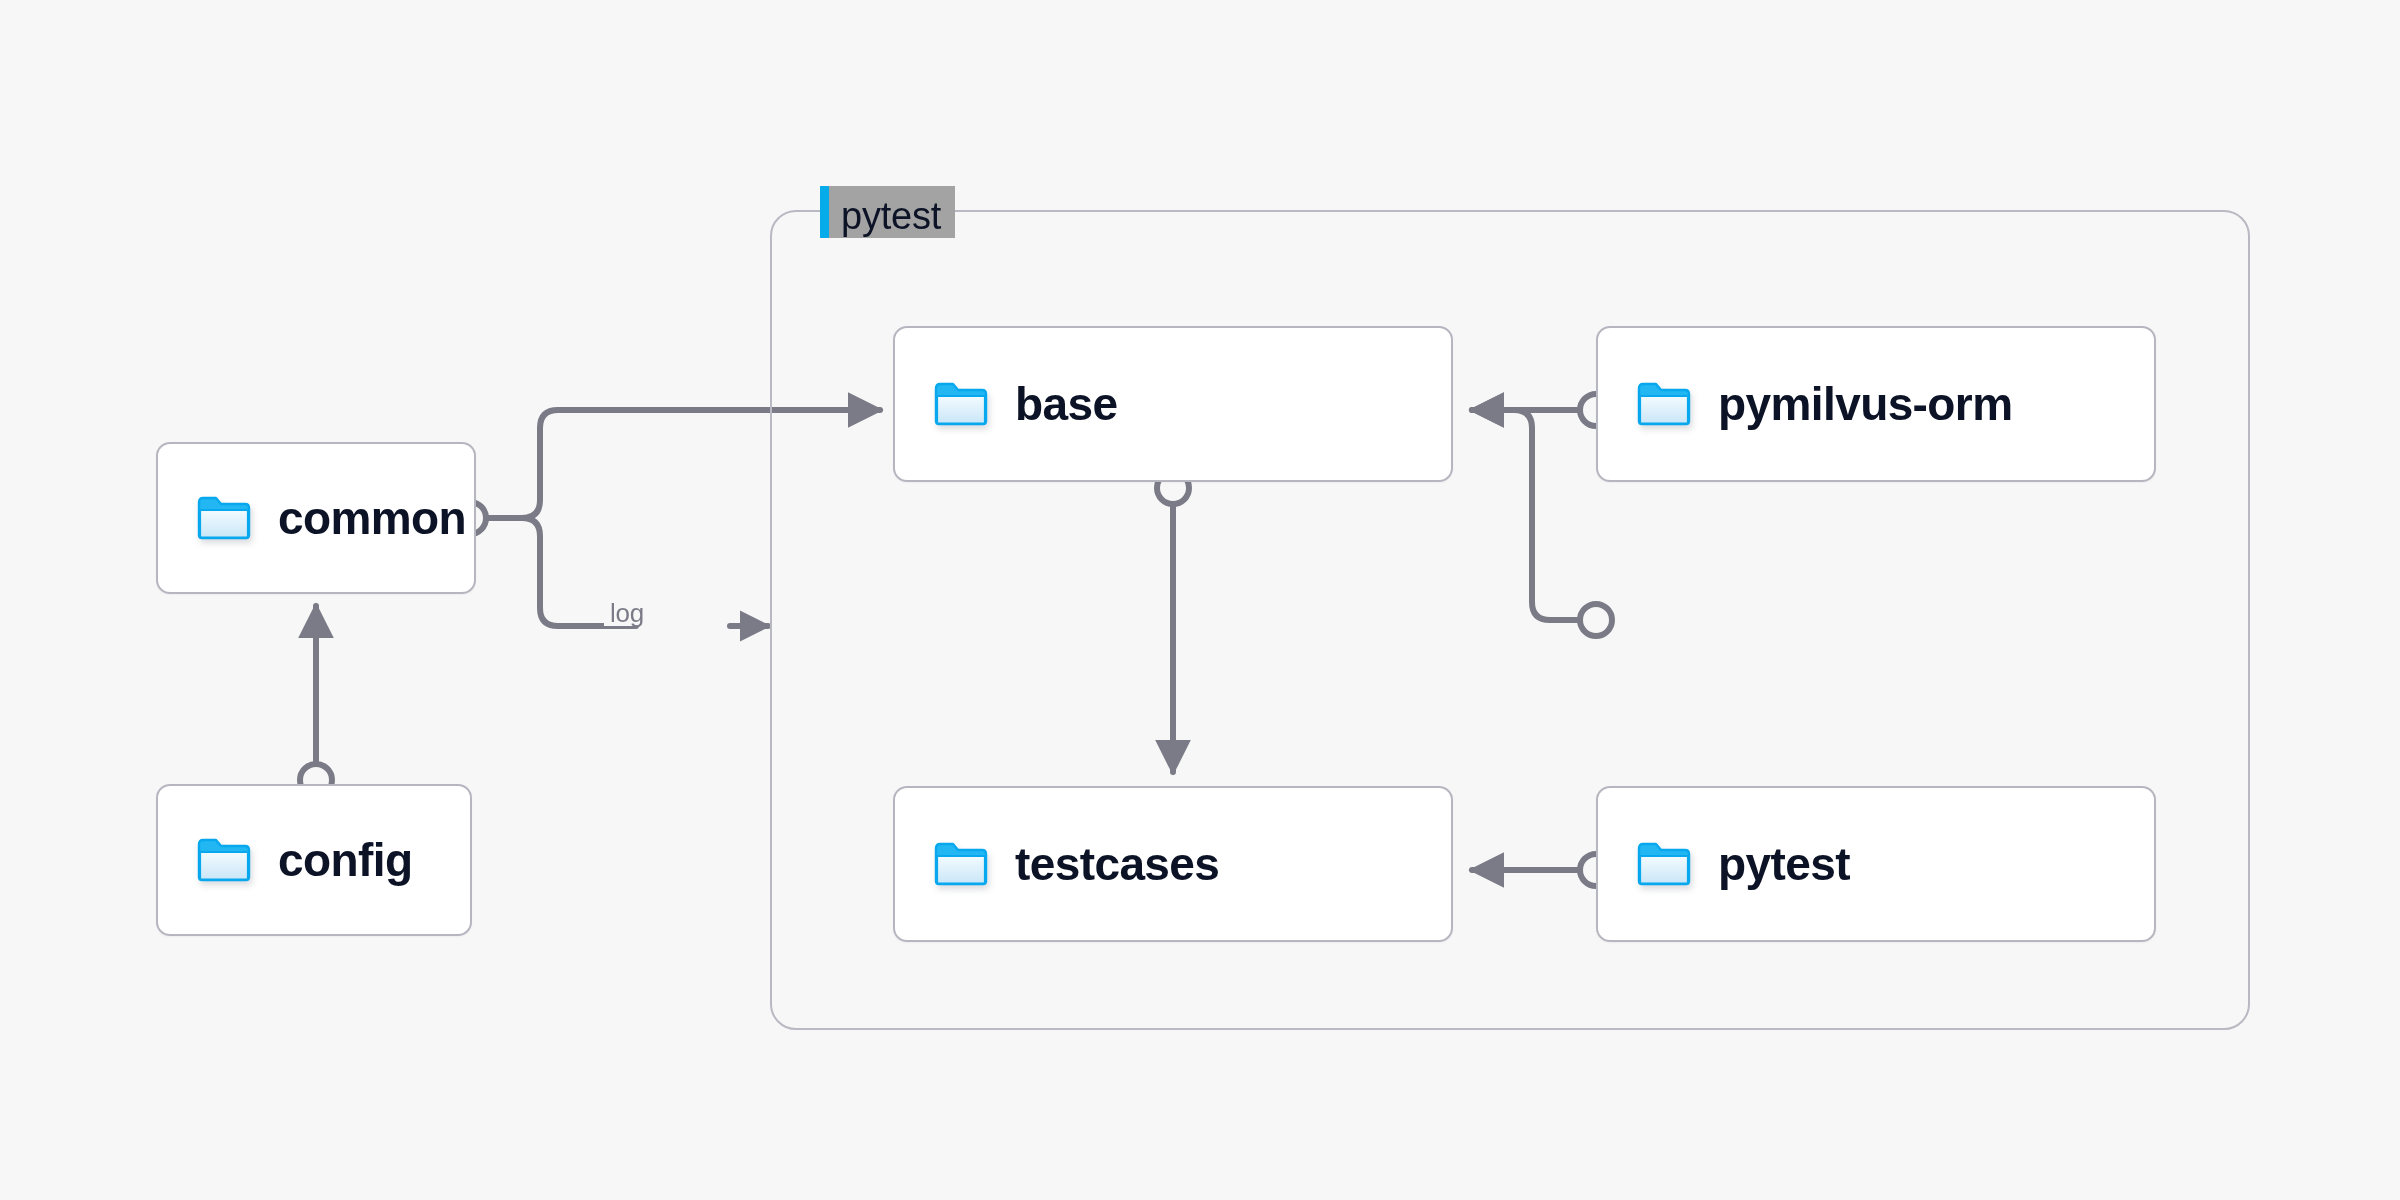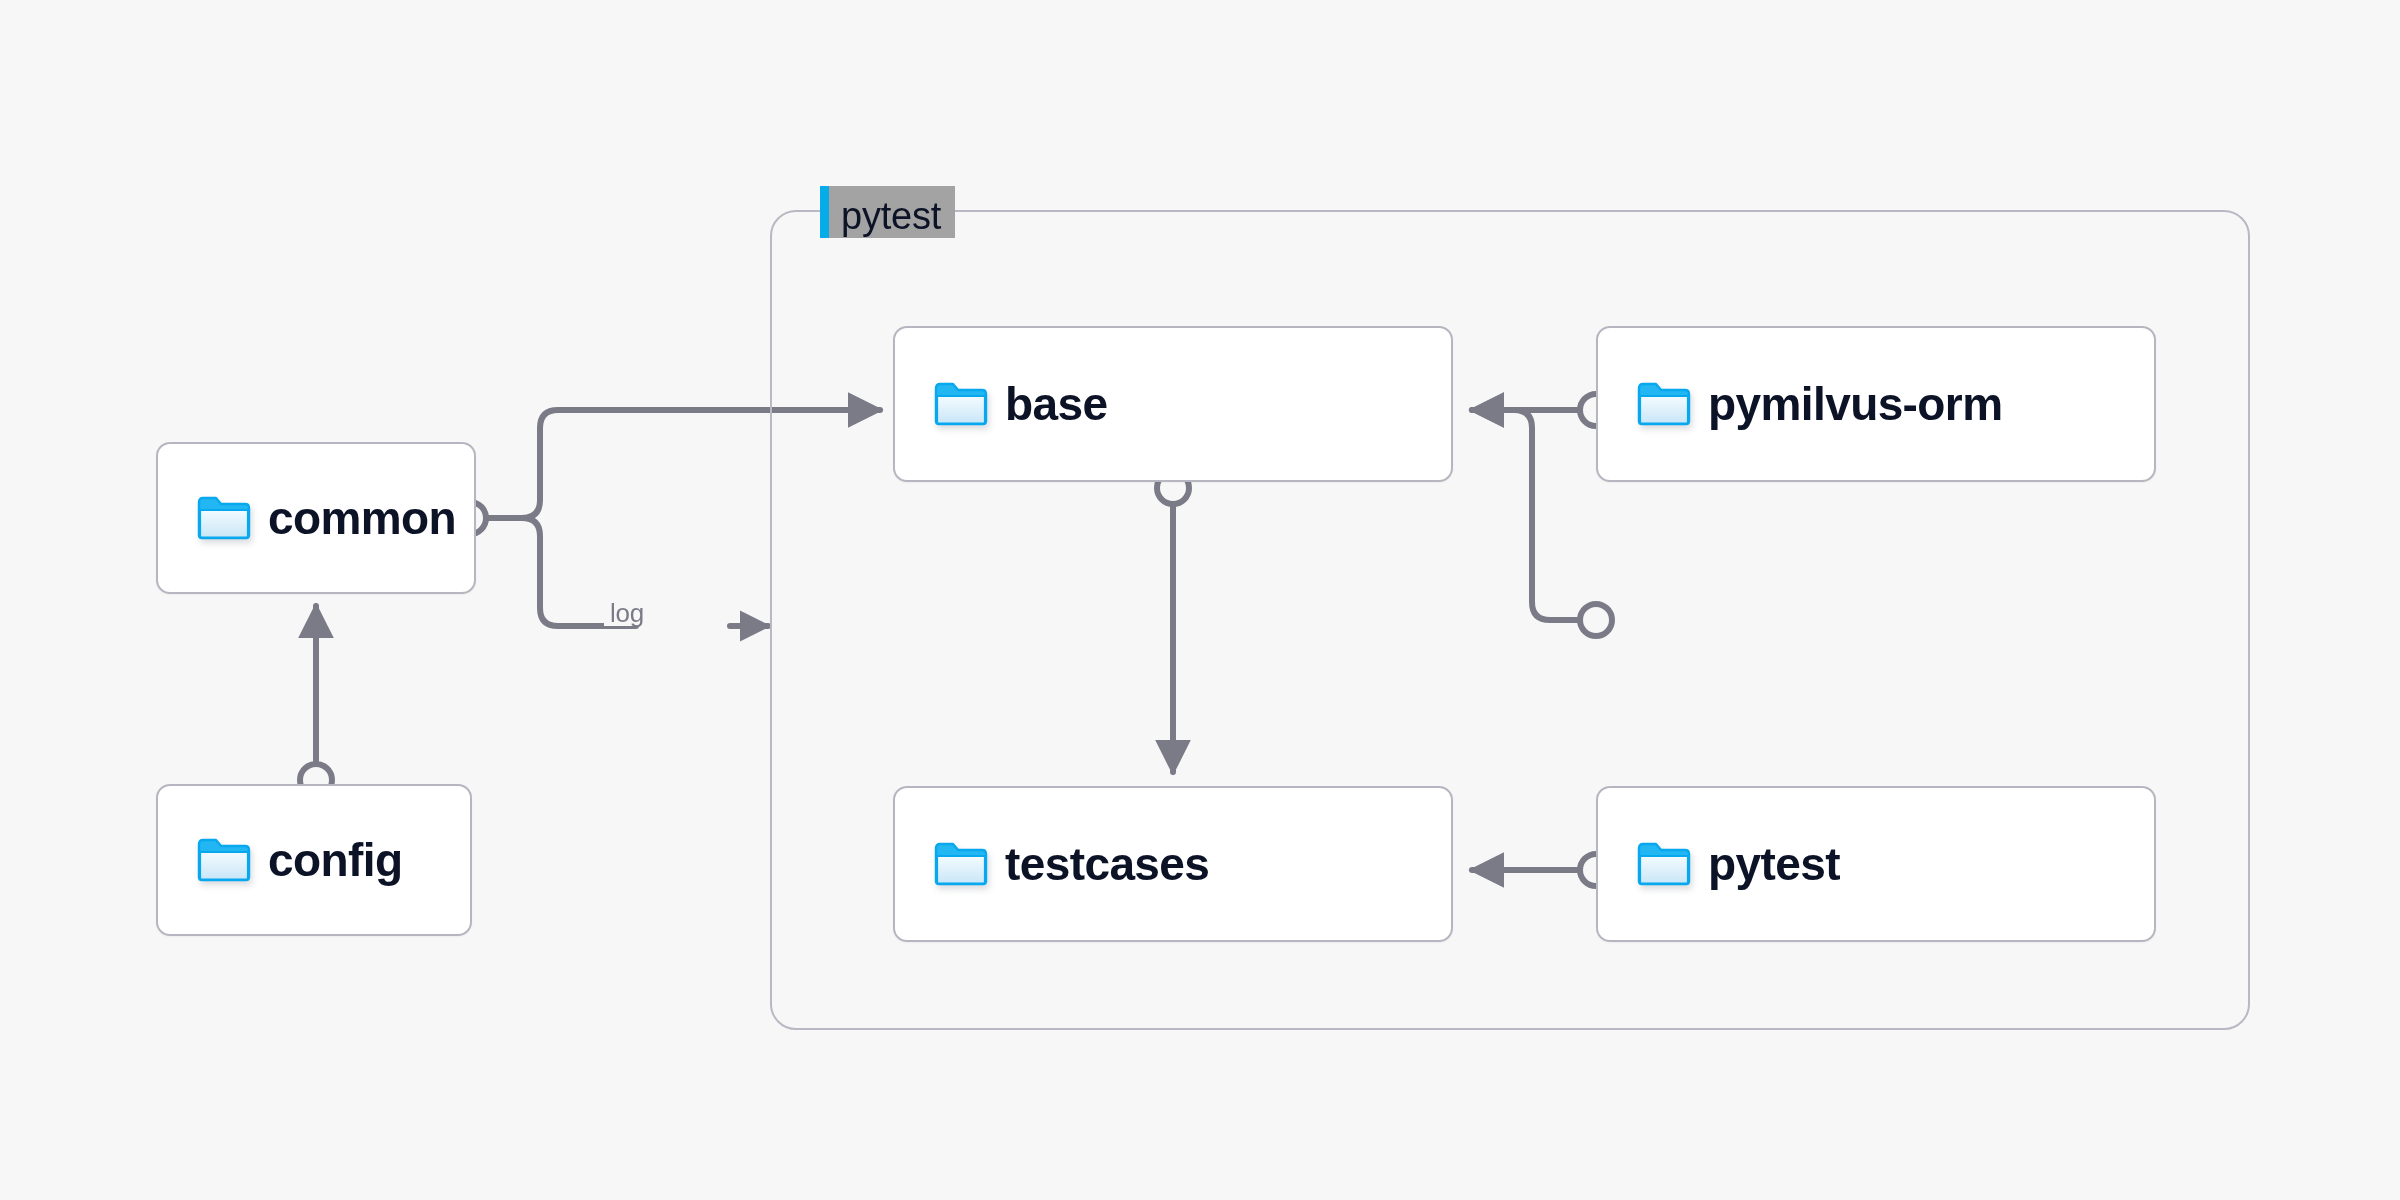--- a/index.html
+++ b/index.html
@@ -62,21 +62,21 @@
     background: #ffffff;
     border: 2px solid #b6b6c0;
     border-radius: 14px;
     display: flex;
     align-items: center;
     box-shadow: 0 1px 2px rgba(20,20,40,0.04);
   }
   .node-inner {
     display: flex;
     align-items: center;
-    gap: 16px;
+    gap: 26px;
     padding-left: 38px;
   }
   .node-label {
     font-size: 46px;
     font-weight: 600;
     color: #0d1326;
     letter-spacing: -0.6px;
     white-space: nowrap;
     line-height: 1;
   }

